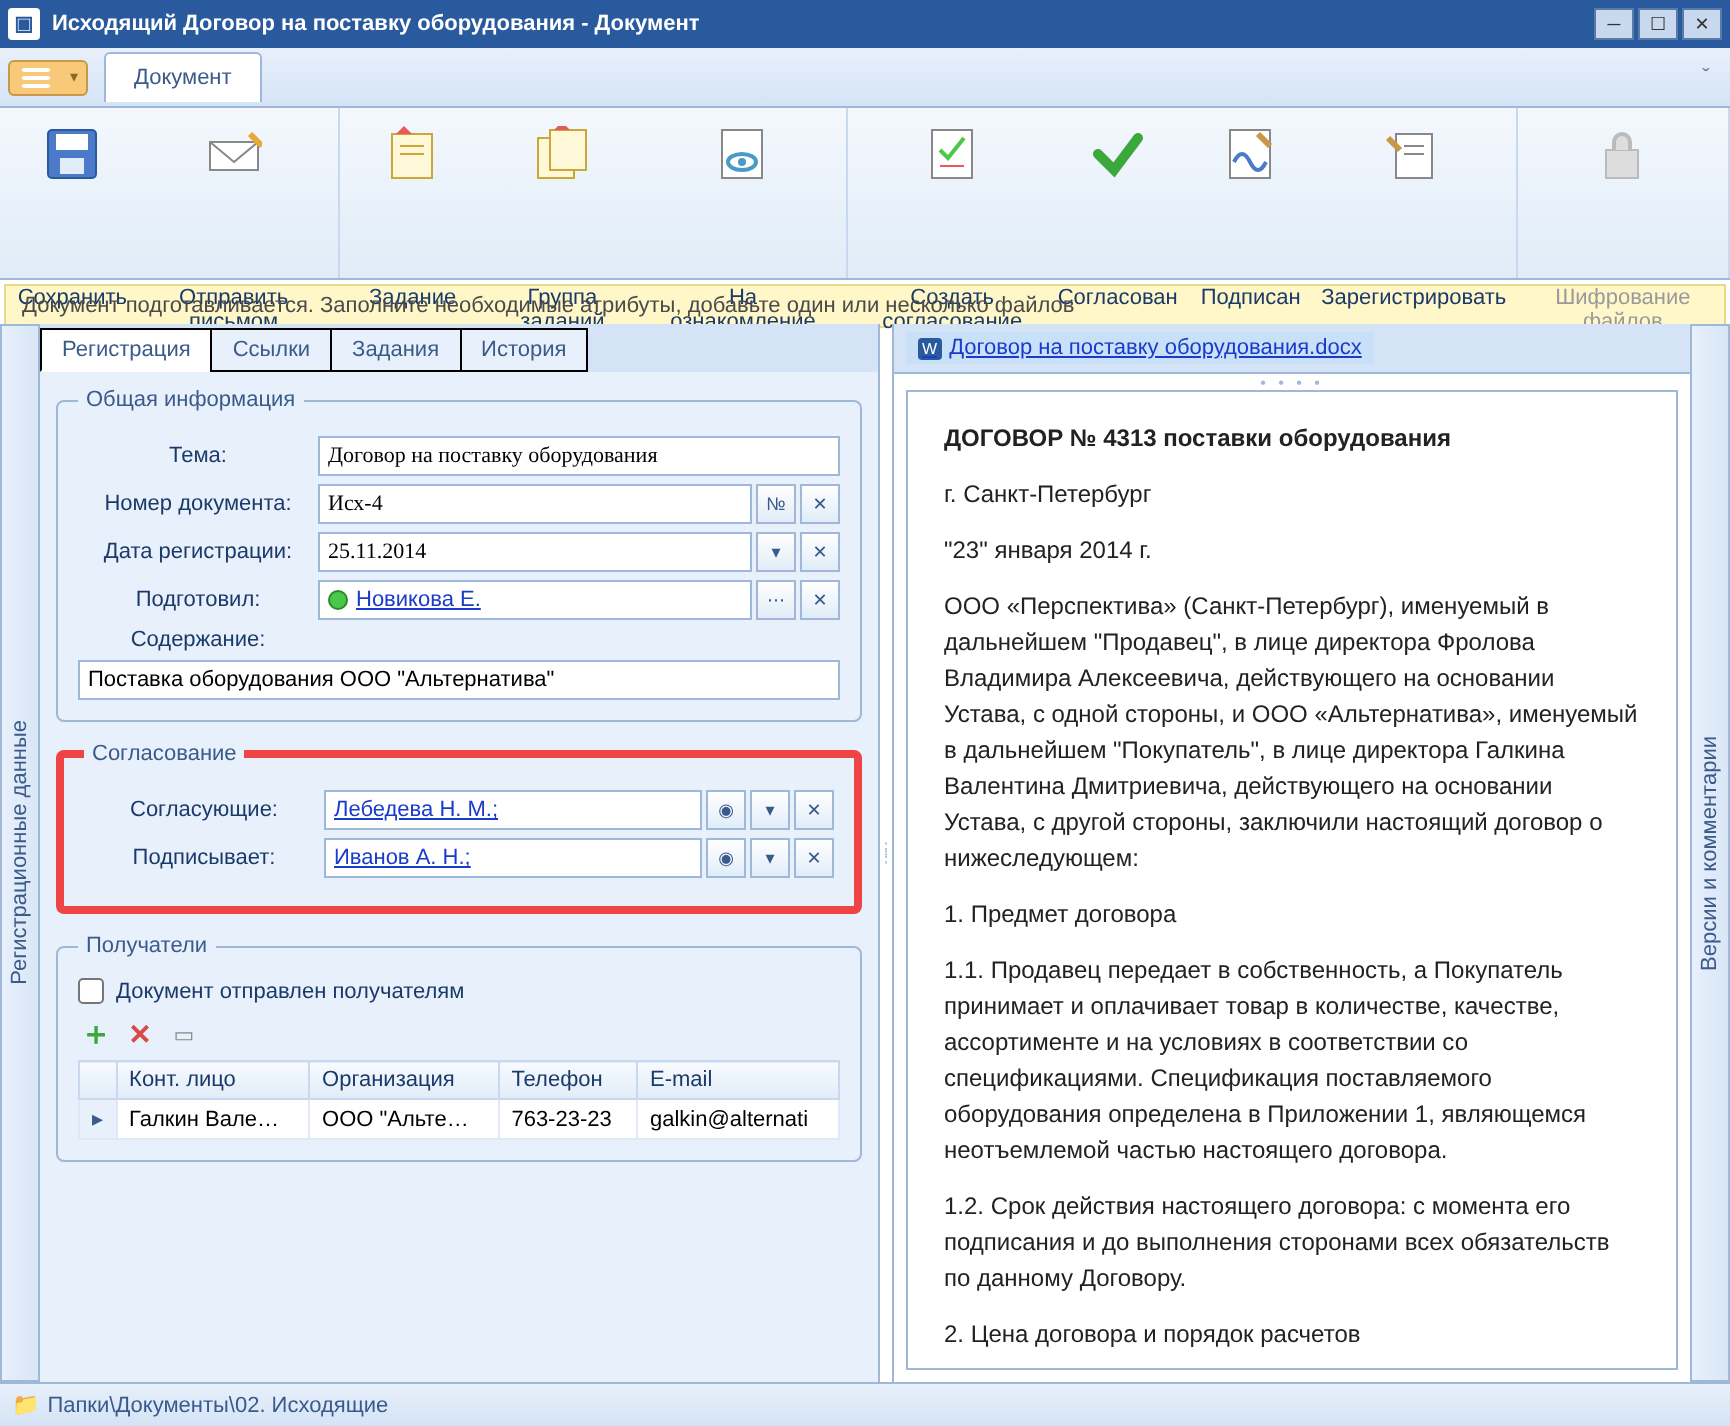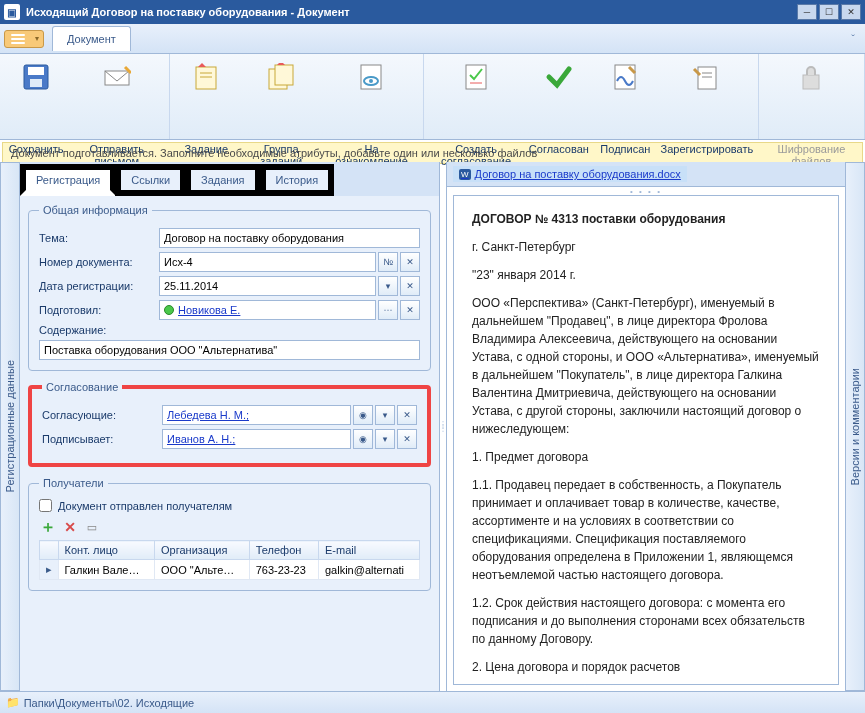--- a/index.html
+++ b/index.html
@@ -25,30 +25,30 @@
   .ritem.disabled .lbl { color:#9a9a9a; }
   .ritem.disabled .ico svg * { stroke:#bbb; fill:#ddd; }
   .rgrouplabel { font-size:11px;color:#5a7aa8; text-align:center; width:100%; padding-top:2px; }
   .infobar { background:#fff7c8; border:1px solid #e8d888; margin:2px; padding:4px 8px; color:#4a4a4a; }
   .content { position:absolute; top:162px; bottom:22px; left:0; right:0; display:flex; }
   .sidetab-left, .sidetab-right { width:20px; background:linear-gradient(90deg,#e8f0fb,#d8e6f6); border:1px solid #a0b8d8; display:flex;align-items:center;justify-content:center; }
   .sidetab-left span, .sidetab-right span { writing-mode:vertical-rl; transform:rotate(180deg); color:#3a5a8a; font-size:11px; cursor:pointer; }
   .mainarea { flex:1; display:flex; }
   .leftpane { width:420px; background:linear-gradient(#e8f0fb,#d4e3f6); display:flex;flex-direction:column; border-right:1px solid #a0b8d8; }
   .tabs2 { display:flex; background:#d4e3f6; padding-top:2px; }
-  .tab2 { padding:4px 10px; border:6px solid #000000; background:#e8f0fb; margin-right:-1px; cursor:pointer; color:#3a5a8a; }
+  .tab2 { padding:4px 10px; border:1px solid #000000; background:#e8f0fb; margin-right:-1px; cursor:pointer; color:#3a5a8a; }
   .tab2.active { background:#fff; border-bottom-color:#fff; }
   .regcontent { flex:1; background:#e8f0fb; overflow-y:auto; padding:8px; }
   fieldset { border:1px solid #a0b8d8; border-radius:4px; margin-bottom:10px; padding:8px 10px 10px; background:#e8f0fb; }
   fieldset.highlight { border:4px solid #ef4444; }
   legend { color:#3a5a8a; padding:0 4px; font-size:11px; }
   .frow { display:flex; align-items:center; margin:4px 0; }
-  .flabel { width:120px; color:#1a3a6a; }
+  .flabel { width:120px; color:#1a3a6a;text-align:center; }
   .fctrl { flex:1; display:flex; gap:2px; }
-  .tinput { flex:1; border:1px solid #a0b8d8; background:#fff; padding:2px 4px; font-size:11px; height:20px; font-family:Liberation Sans, sans-serif; }
+  .tinput { flex:1; border:1px solid #a0b8d8; background:#fff; padding:2px 4px; font-size:11px; height:20px; font-family:Liberation Serif, serif; }
   .smbtn { width:20px; height:20px; border:1px solid #a0b8d8; background:linear-gradient(#fff,#e0ecf8); display:flex;align-items:center;justify-content:center; cursor:pointer; font-size:9px;color:#3a5a8a; }
   .link { color:#1a3aca; text-decoration:underline; flex:1; border:1px solid #a0b8d8; background:#fff; padding:2px 4px; height:20px; display:flex;align-items:center; }
   .status-dot { width:10px;height:10px;border-radius:50%;background:#4ac84a;margin-right:4px;border:1px solid #2a8a2a; }
   .tbox { width:100%; border:1px solid #a0b8d8; background:#fff; padding:3px 4px; font-size:11px; font-family:inherit; resize:none; height:20px; }
   .chk { display:flex;align-items:flex-end;gap:6px;color:#1a3a6a;margin:2px 0 6px; }
   .tbbar { display:flex;gap:4px;margin-bottom:4px; }
   .tbbtn { width:18px;height:18px;display:flex;align-items:center;justify-content:center;cursor:pointer; }
   table.grid { width:100%; border-collapse:collapse; background:#fff; font-size:11px; }
   table.grid th { background:linear-gradient(#f8faff,#e0ecf8); border:1px solid #c8d8ee; padding:3px 6px; text-align:left; color:#1a3a6a; font-weight:normal; }
   table.grid td { border:1px solid #e0e8f4; padding:3px 6px; }

